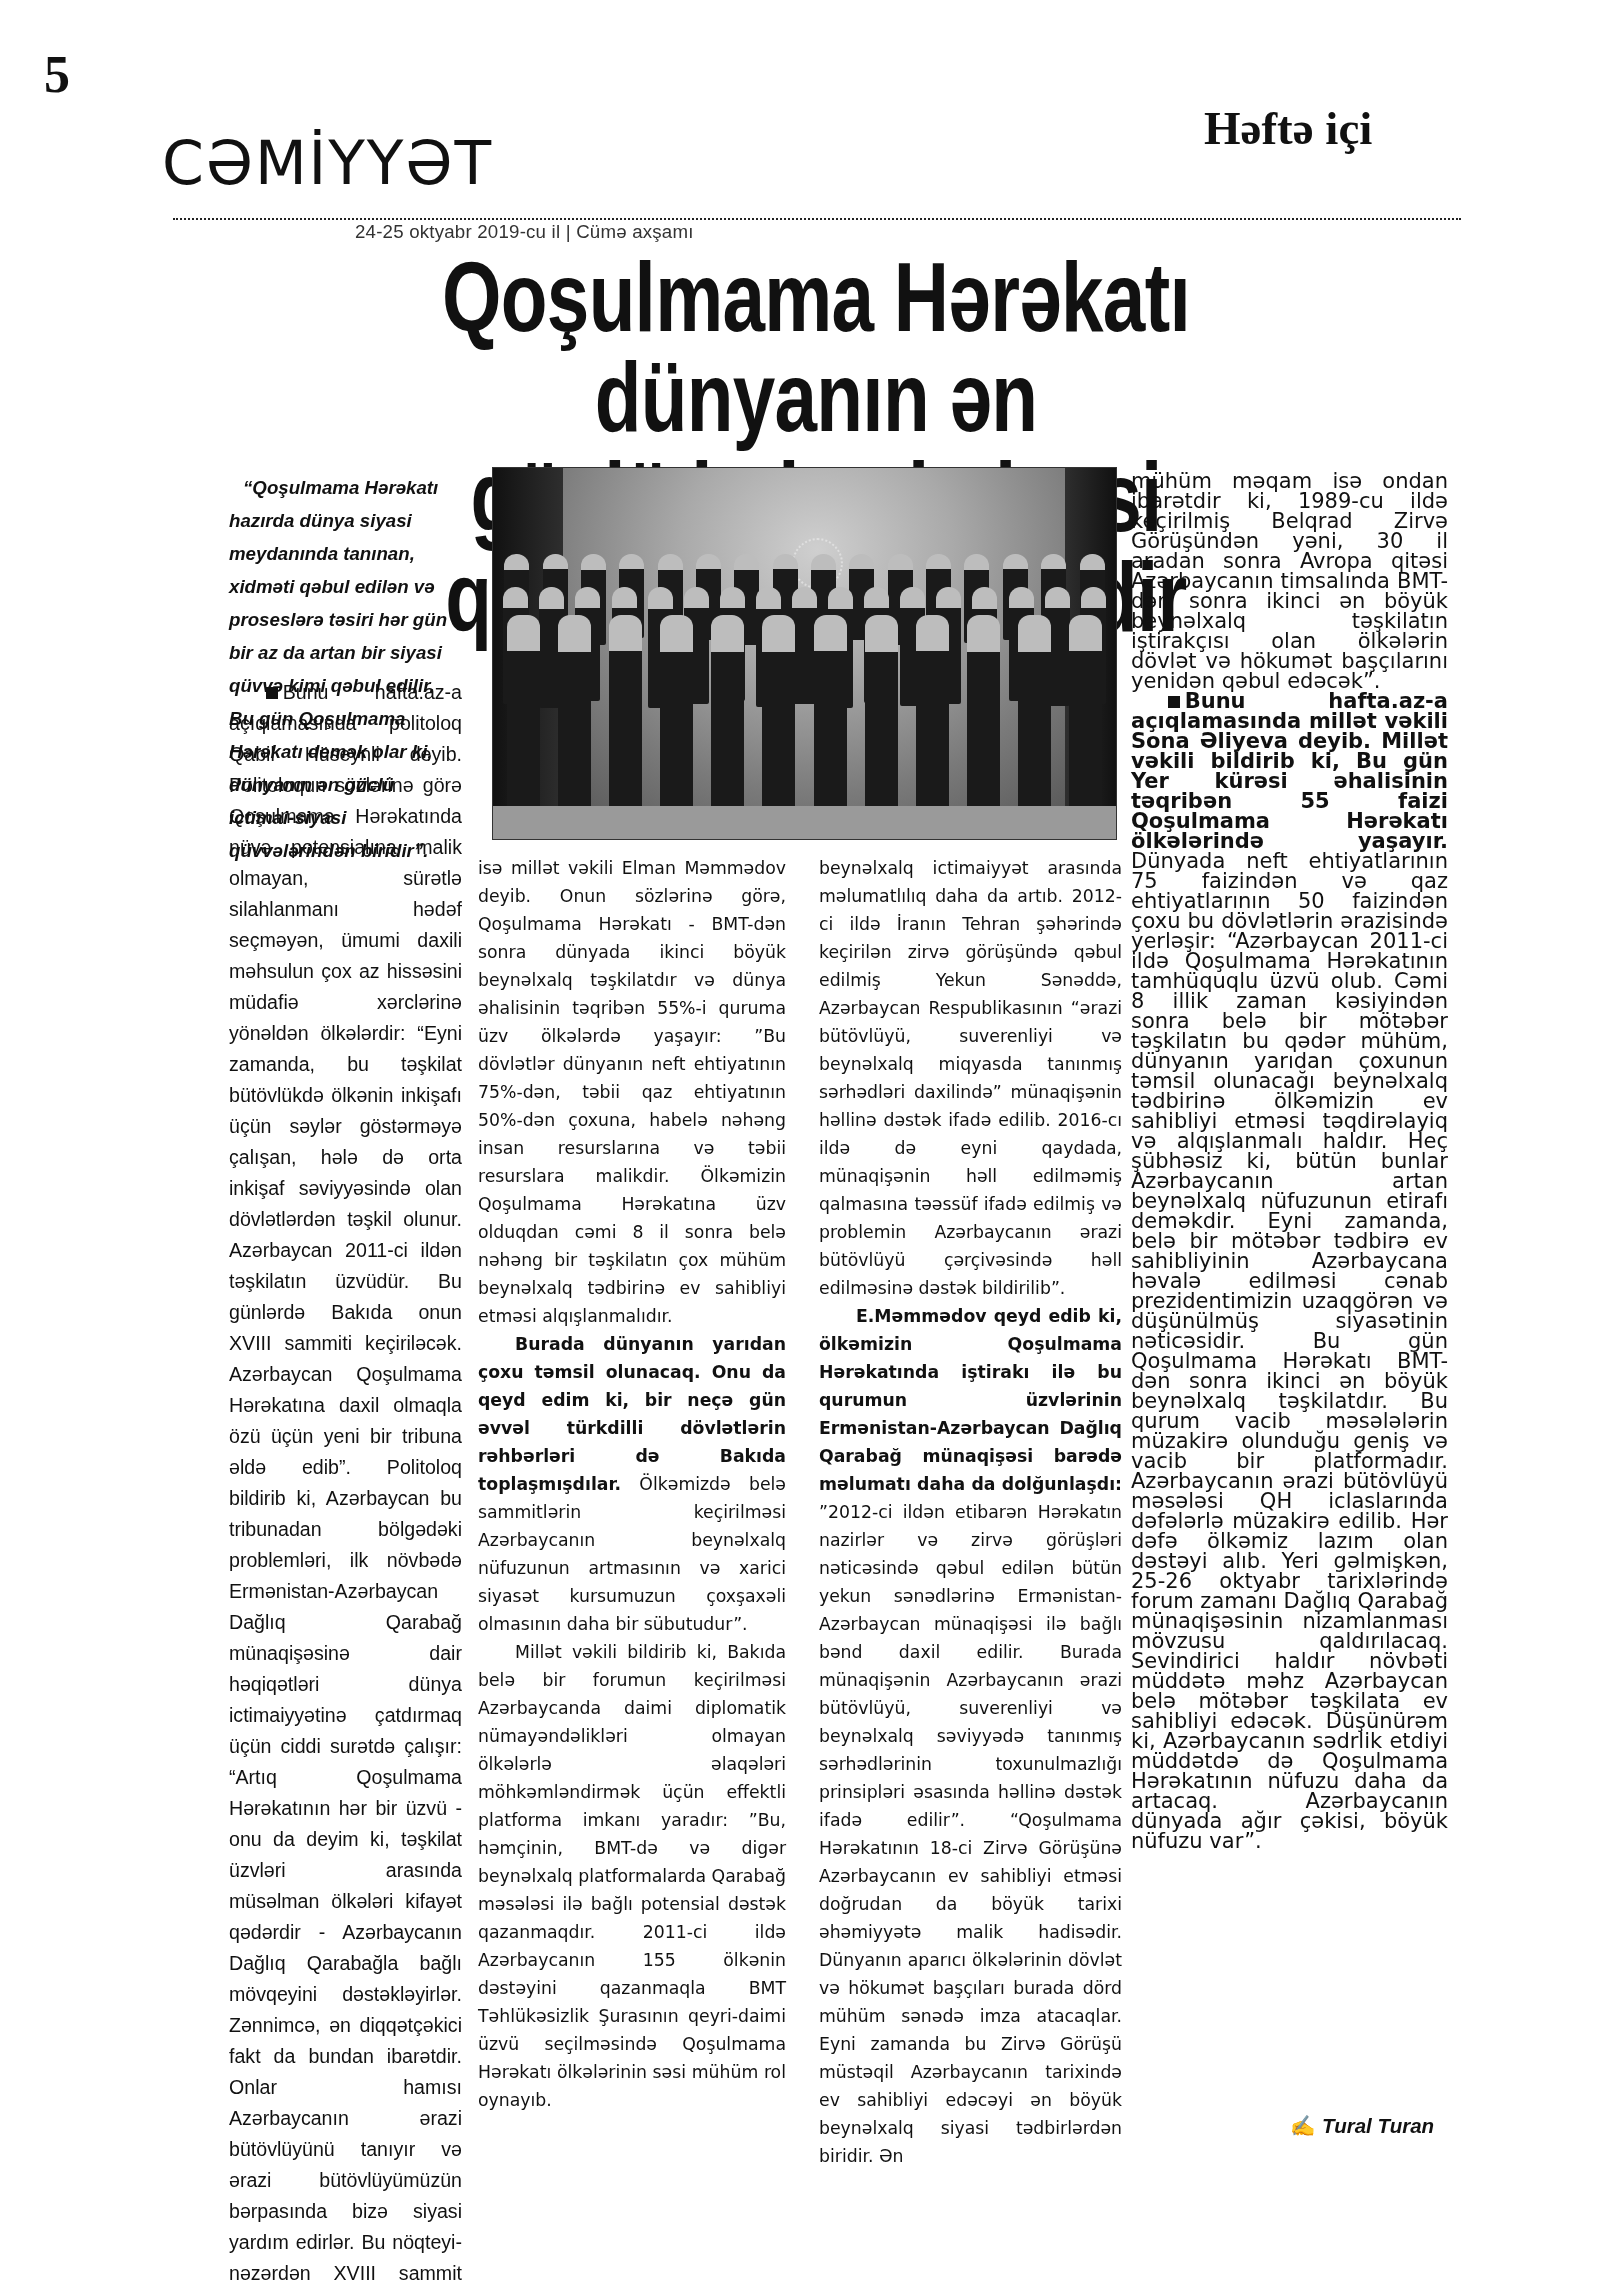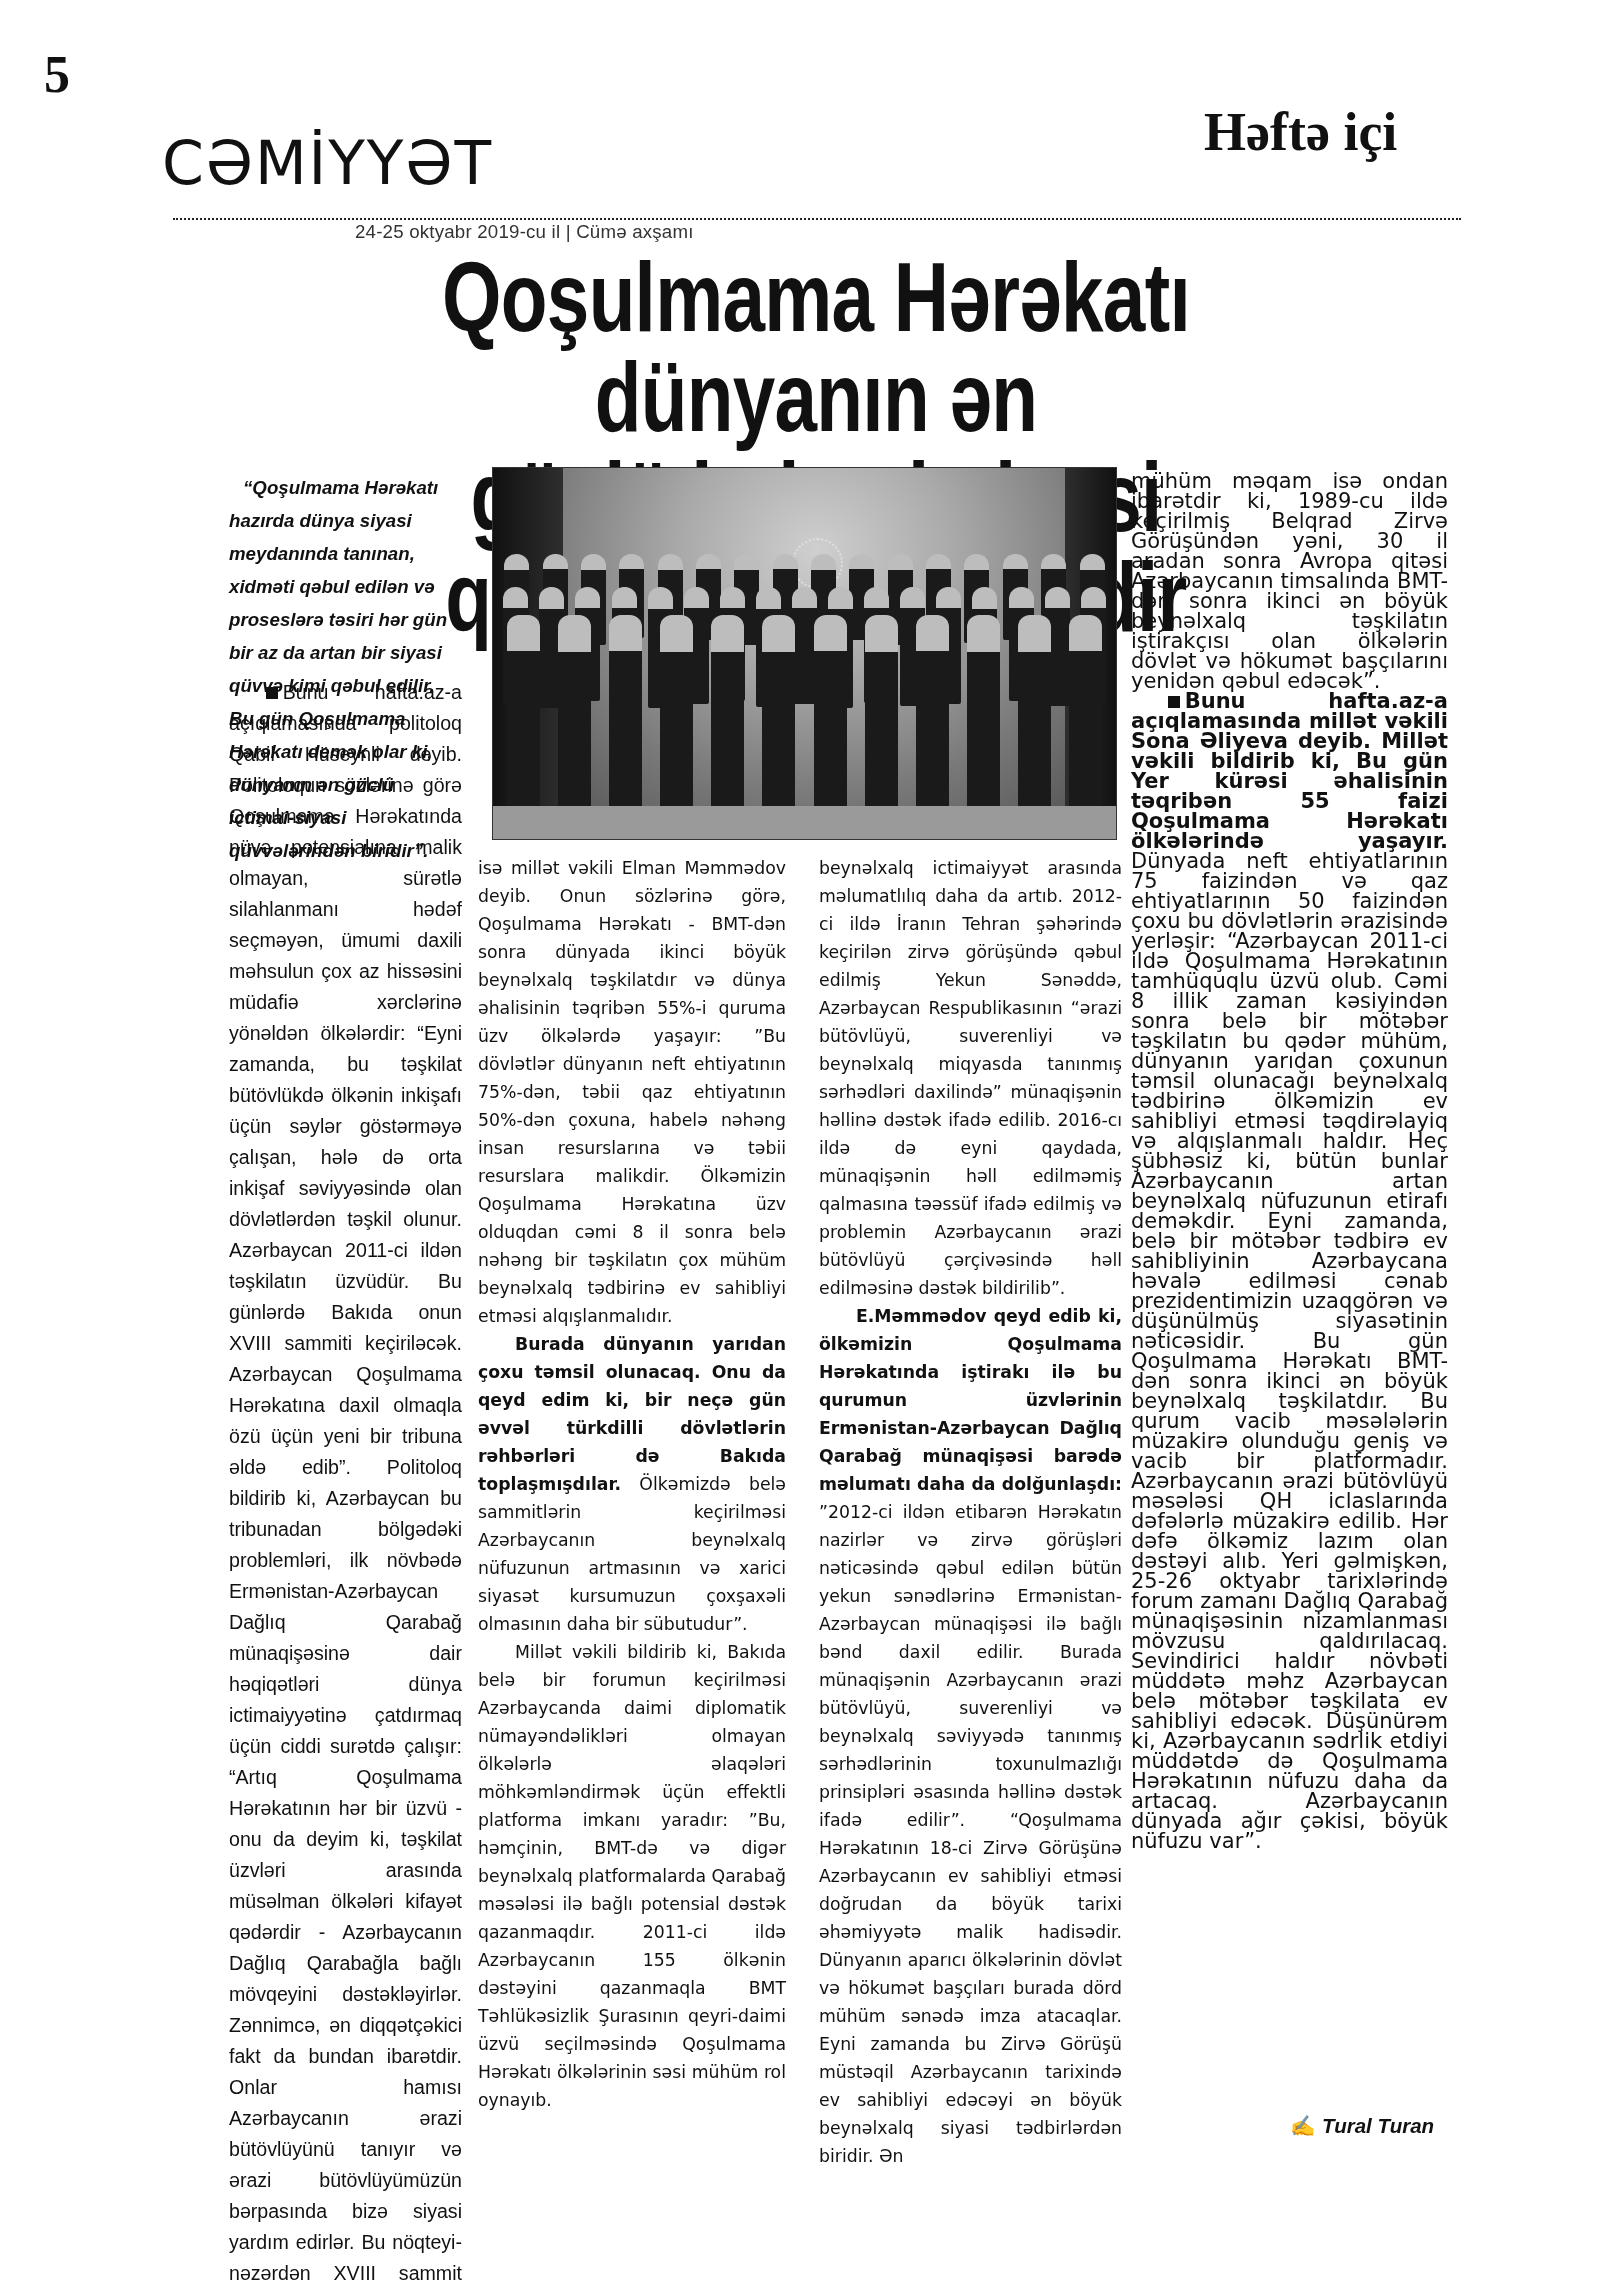--- a/index.html
+++ b/index.html
@@ -2,21 +2,21 @@
 <html style="font-size:7.5px"><head>
 <meta charset="utf-8">
 <style>
   * { box-sizing: border-box; margin: 0; padding: 0; }
   html, body { width: 1598px; height: 2295px; background: #ffffff; color: #111; }
   body { position: relative; font-family: "Liberation Sans", sans-serif; overflow: hidden; }
 
   .page-number { position: absolute; left: 44px; top: 49px; font-family: "Liberation Serif", serif; font-weight: bold; font-size: 52px; line-height: 1; }
   .section-title { position: absolute; left: 162px; top: 133px; font-family: "DejaVu Sans", sans-serif; font-size: 60px; letter-spacing: 1.9px; line-height: 1; }
   .date-line { position: absolute; left: 355px; top: 185px; font-size: 18.7px; color: #333; letter-spacing: 0.2px; margin-top: 36px; }
-  .brand { position: absolute; left: 1204px; top: 105px; font-family: "Liberation Serif", serif; font-weight: bold; font-size: 54px; line-height: 1; }
+  .brand { position: absolute; left: 1204px; top: 105px; font-family: "Liberation Serif", serif; font-weight: bold; font-size: 47px; line-height: 1; }
   .rule { position: absolute; left: 173px; top: 218px; width: 1288px; height: 0; border-top: 2.8px dotted #222; }
 
   .headline { position: absolute; left: 177px; top: 247px; width: 1278px; text-align: center; font-family: "Liberation Sans", sans-serif; font-weight: 900; font-size: 98px; line-height: 100px; transform: scaleX(0.78); transform-origin: center top; letter-spacing: -0.9px; }
 
   .col { position: absolute; text-align: justify; hyphens: manual; }
   .col p { margin: 0; }
   .indent { text-indent: 37px; }
 
   .lead { left: 229px; top: 471px; width: 233px; font-style: italic; font-weight: bold; font-size: 18.7px; line-height: 33px; }
   .lead p { text-indent: 14px; text-align: left; }

